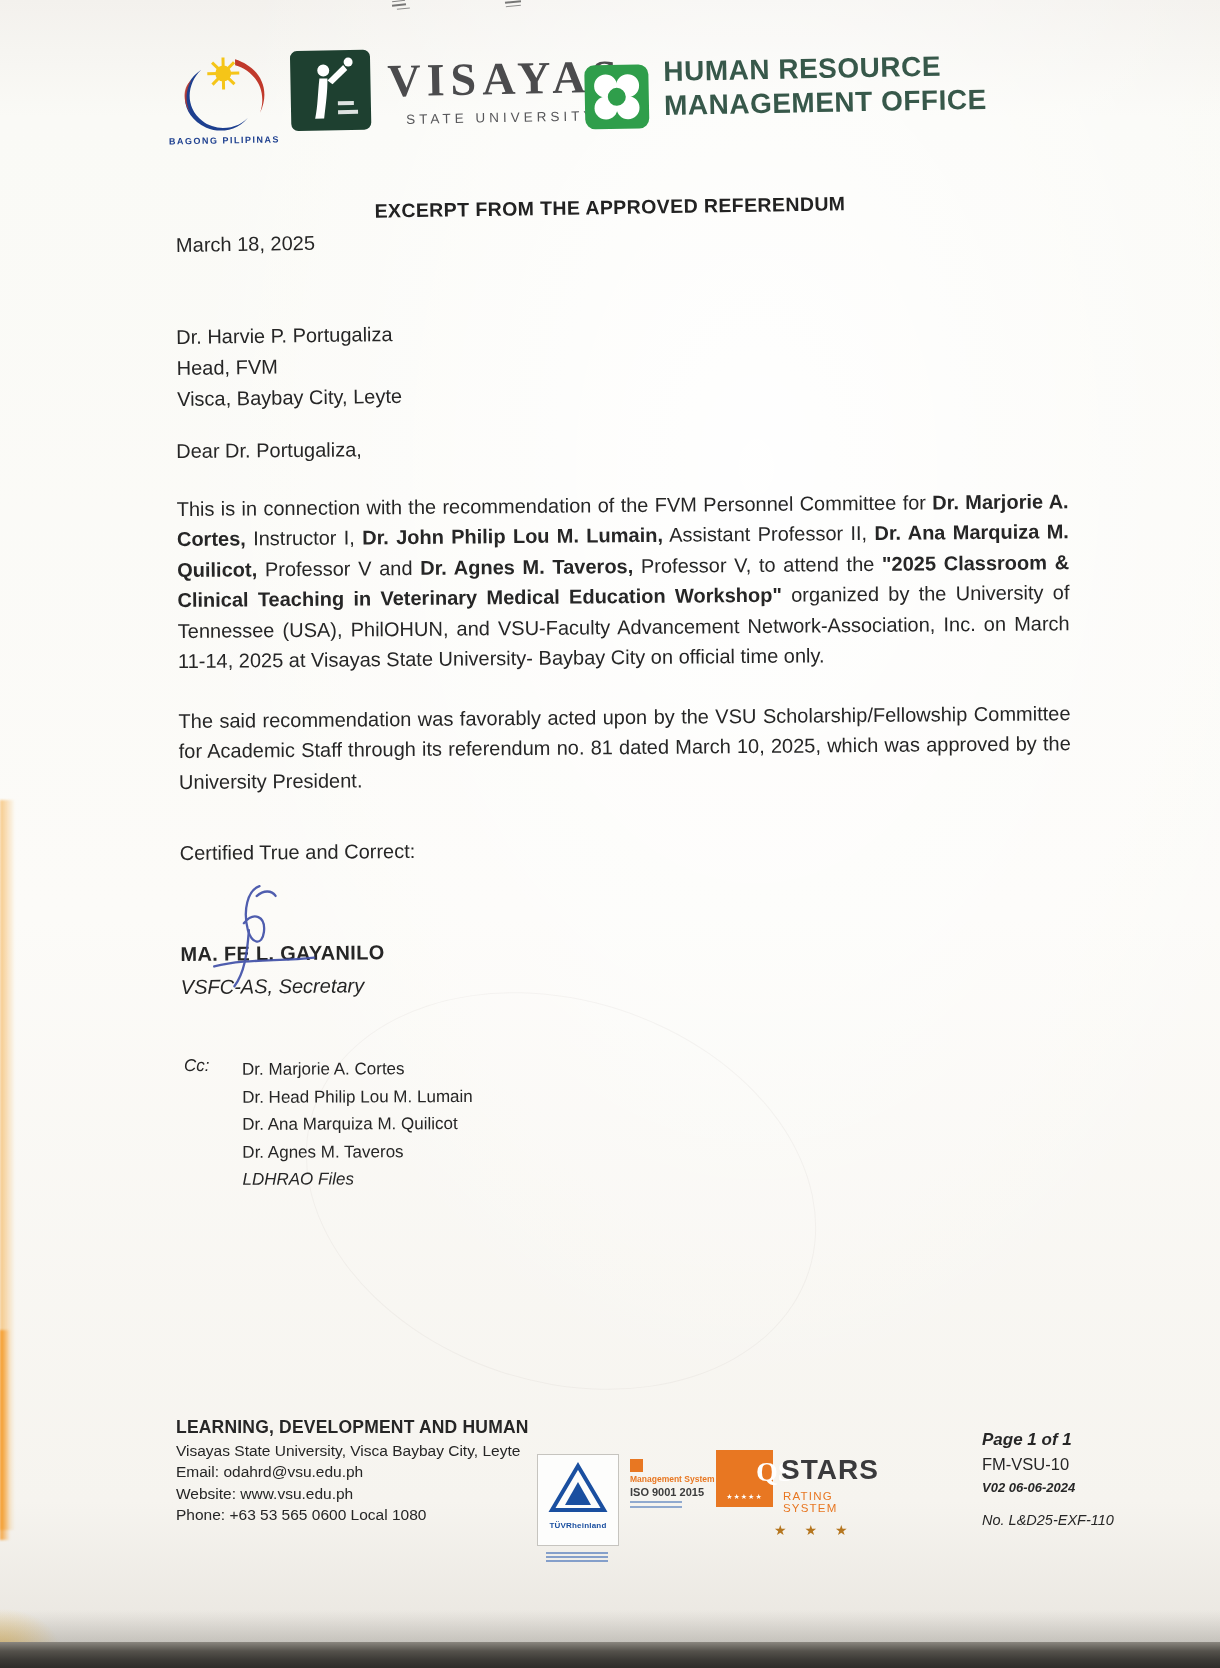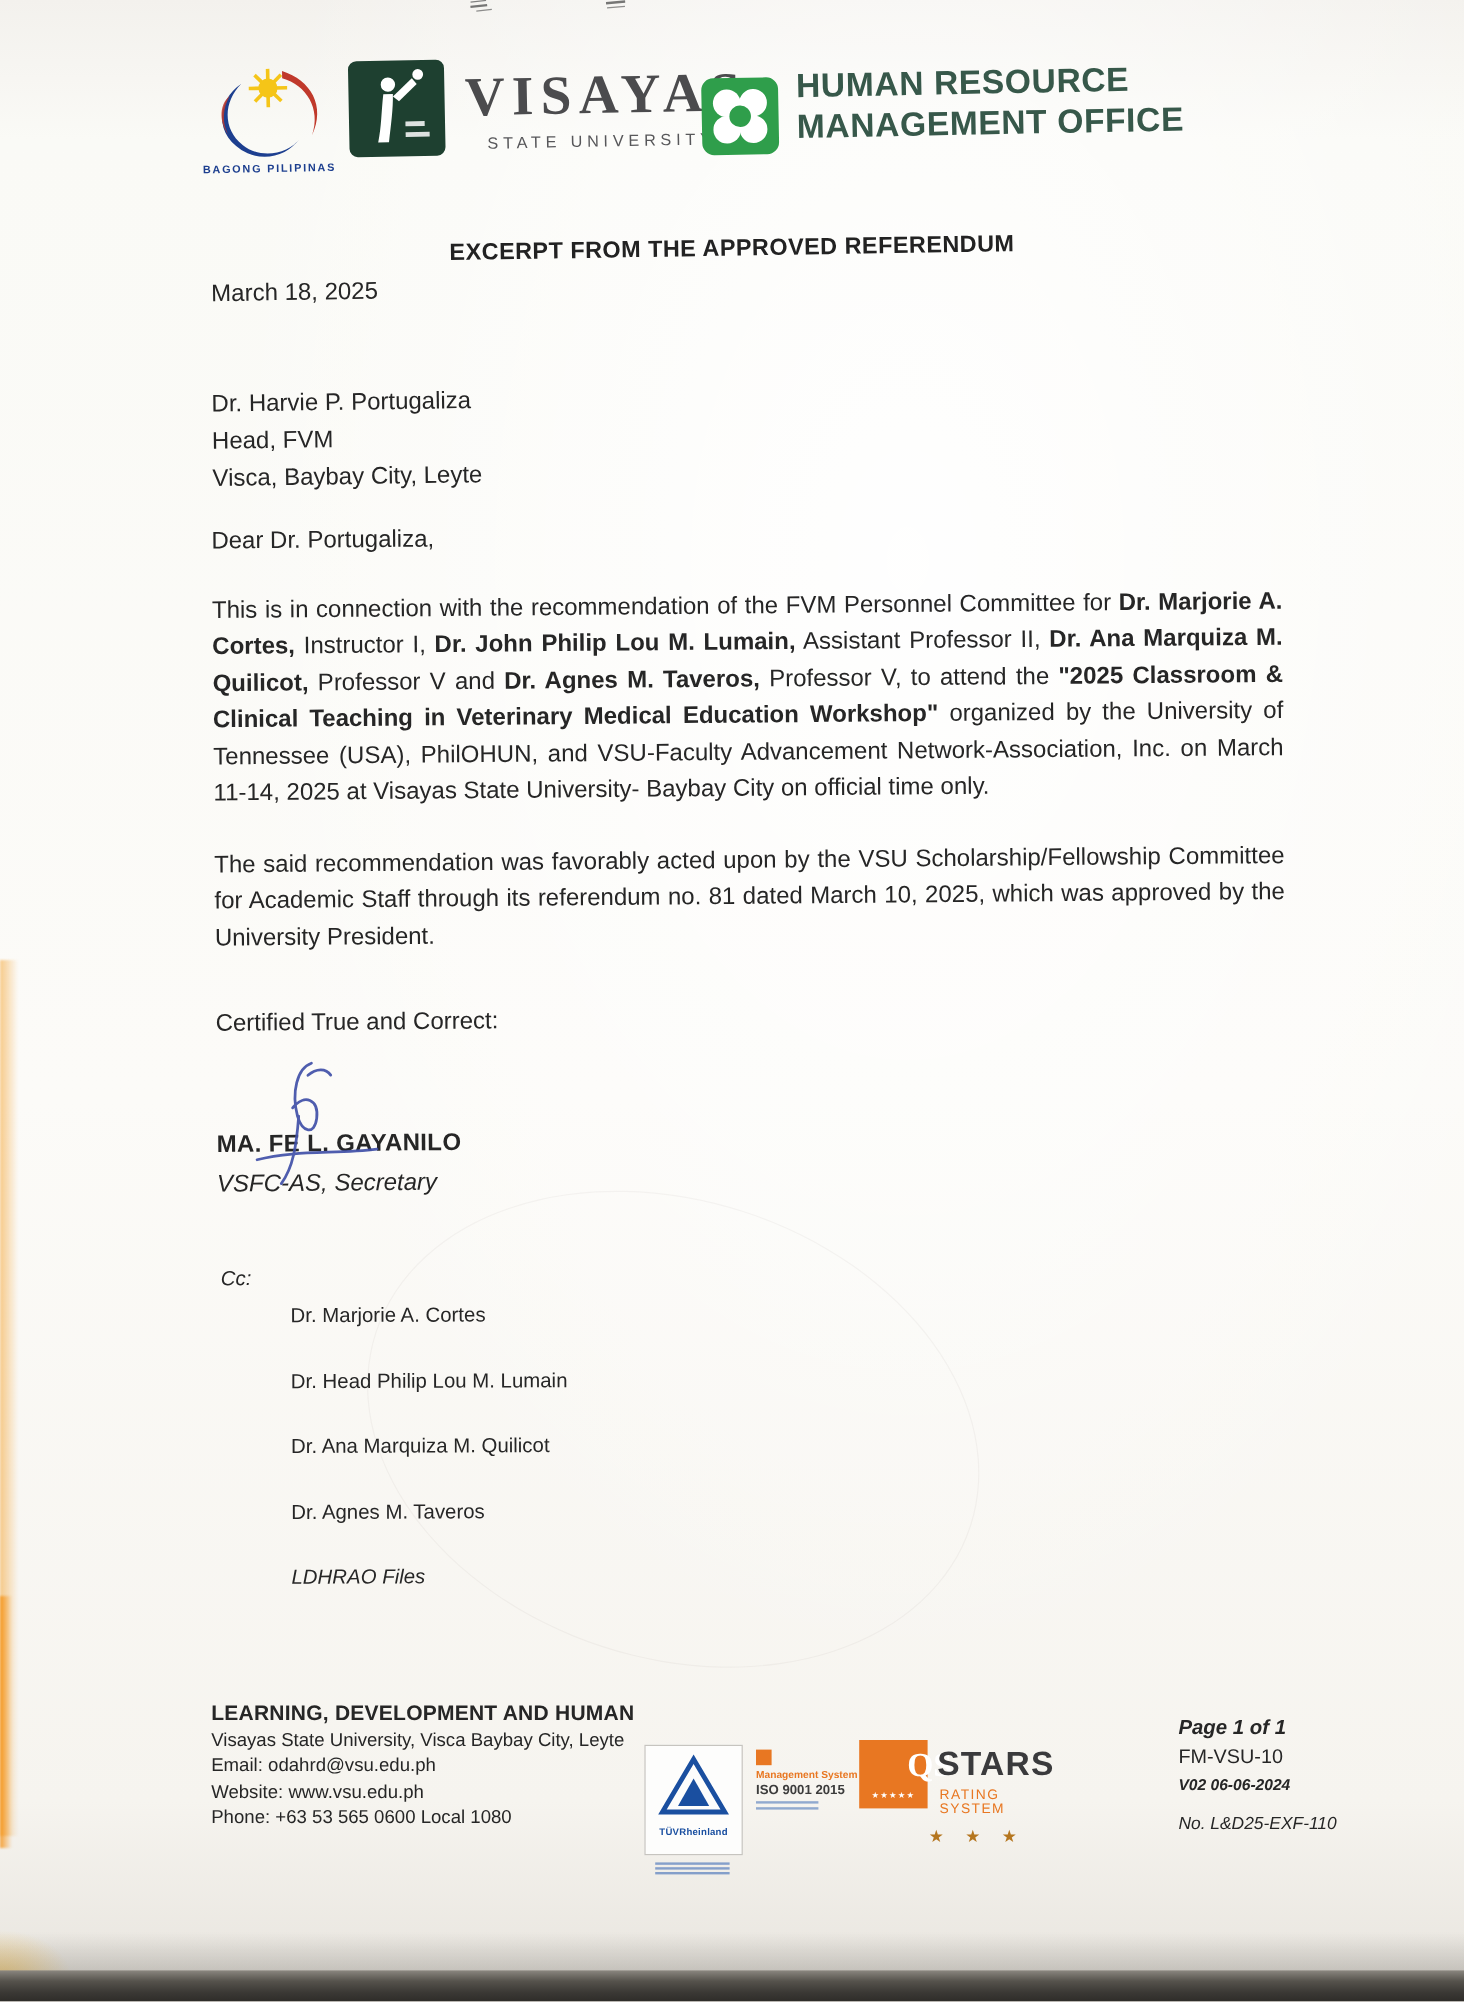--- a/index.html
+++ b/index.html
@@ -56,21 +56,21 @@
   .p1 { margin-top:27px; }
   .p2 { margin-top:29px; }
   .certified { margin-top:41px; }
   .sig-name { margin-top:70px; font-weight:bold; letter-spacing:.3px; }
   .sig-pos { font-style:italic; margin-top:3px; }
   .signature-svg { position:absolute; left:202px; top:878px; transform:rotate(-0.5deg); }
 
   .cc-block { position:absolute; top:1056px; left:184px; display:flex; font-size:17px;
     transform:rotate(-0.2deg); transform-origin:left top; }
   .cc-label { font-style:italic; width:58px; }
-  .cc-list div { line-height:27.5px;margin-top:27px; }
+  .cc-list div { line-height:27.5px; }
   .cc-files { font-style:italic; }
 
   
   .footer { position:absolute; top:1410px; left:0; width:100%; height:200px; }
   .office { position:absolute; left:176px; top:6px; }
   .office .bold-line { font-size:17.5px; font-weight:bold; line-height:23.5px; letter-spacing:.2px; }
   .office .info-line { font-size:15.5px; line-height:21.5px; }
   .office .info-line:first-of-type { margin-top:4px; }
 
   .tuv-box { position:absolute; left:537px; top:44px; width:82px; height:92px;

